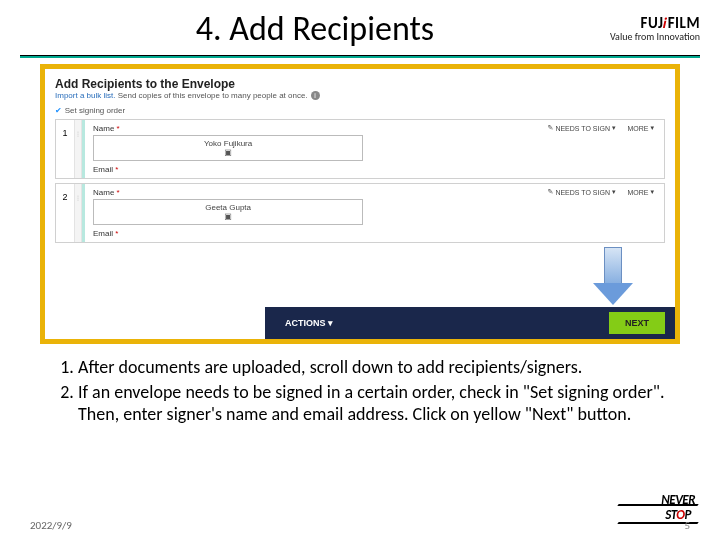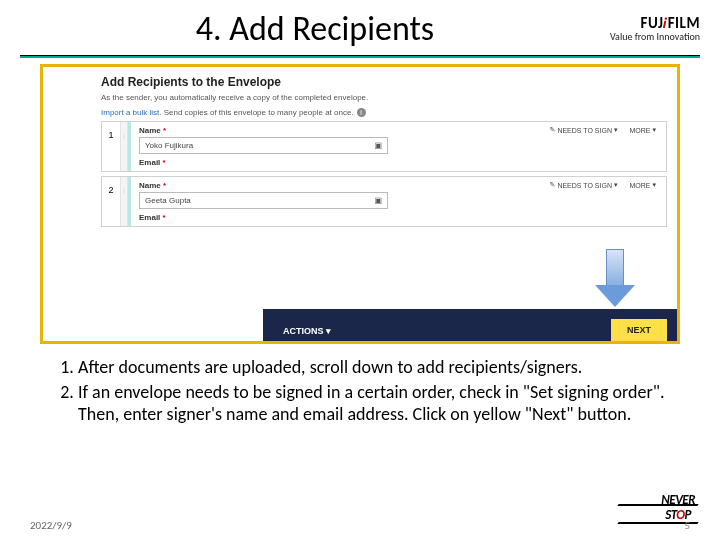--- a/index.html
+++ b/index.html
@@ -7,50 +7,50 @@
   .slide { width: 720px; height: 540px; position: relative; }
   .title-bar { display: flex; align-items: center; padding: 8px 20px 4px 20px; }
   .title { font-size: 34px; font-weight: 400; flex: 1; text-align: center; }
   .fujifilm-logo { text-align: right; line-height: 1; }
   .fujifilm-logo .main { font-size: 15px; font-weight: 700; letter-spacing: 0.5px; }
   .fujifilm-logo .main .i1 { color: #cc0000; display:inline-block; transform: skewX(-12deg); }
   .fujifilm-logo .tag { font-size: 10px; color: #222; margin-top:1px; }
   .hr-outer { margin: 2px 20px 0 20px; border-top: 1.5px solid #000; }
   .hr-inner { margin: 0 20px 6px 20px; border-top: 2px solid #00a88f; }
 
-  .screenshot { margin: 4px 40px 0 40px; border: 3px solid #eab308; background: #fff; font-family: Arial, sans-serif; height: 280px; position: relative; overflow: hidden; padding-left: 48px; }
+  .screenshot { margin: 4px 40px 0 40px; border: 5px solid #eab308; background: #fff; font-family: Arial, sans-serif; height: 280px; position: relative; overflow: hidden; }
   .ss-pad { padding: 8px 10px; }
   .ss-h { font-size: 12px; font-weight: 700; color: #222; }
   .ss-sub { font-size: 8px; color: #555; margin: 4px 0 6px 0; }
   .ss-link { font-size: 8px; color: #2a6ebb; }
   .ss-link .gray { color: #555; }
   .info-icon { display: inline-block; width: 9px; height: 9px; border-radius: 50%; background: #888; color: #fff; font-size: 7px; text-align: center; line-height: 9px; margin-left: 3px; }
   .signing-order { font-size: 8px; color: #555; margin: 6px 0 4px 0; }
   .check { color: #1e90ff; margin-right: 3px; }
 
   .rec-block { border: 1px solid #d0d0d0; margin: 4px 0; display: flex; align-items: stretch; position: relative; }
   .rec-num { width: 18px; display: flex; align-items: flex-start; padding-top: 8px; justify-content: center; font-size: 9px; }
   .rec-dots { width: 8px; background: #f4f4f4; border-left: 1px solid #e3e3e3; border-right: 1px solid #e3e3e3; color:#aaa; font-size:6px; text-align:center; padding-top:10px; letter-spacing:-1px; }
   .rec-left-bar { width: 3px; background: #b8e8df; }
   .rec-body { flex: 1; padding: 4px 8px; position: relative; }
-  .rec-label { font-size: 8px; font-weight: 700; color: #333; }
+  .rec-label { font-size: 8px; font-weight: 400; color: #333; }
   .star { color: #cc0000; }
-  .rec-input { border: 1px solid #bbb; font-size: 8px; padding: 3px 5px; margin: 2px 0 4px 0; display:flex; align-items:center; justify-content:space-between; }
+  .rec-input { border: 1px solid #bbb; font-size: 8px; padding: 3px 5px; margin: 2px 0 4px 0; display:flex; align-items:center; justify-content:space-between;flex-direction:column; }
   .rec-input .val { color: #444; }
   .rec-input .box-icon { font-size: 8px; color: #555; }
   .half { width: 48%; }
   .rec-right { position: absolute; right: 10px; top: 4px; display: flex; gap: 12px; align-items:center; }
   .rec-right .pill { font-size: 7px; color: #444; display:flex; align-items:center; gap:2px; }
   .pen { font-size:7px; }
 
-  .bottom-bar { position: absolute; bottom: 0; left: 220px; right: 0; height: 32px; background: #1a274b; display: flex; align-items: flex-end; padding: 0 10px; gap: 12px; }
+  .bottom-bar { position: absolute; bottom: 0; left: 220px; right: 0; height: 32px; background: #1a274b; display: flex; align-items: center; padding: 0 10px; gap: 12px; }
   .bb-btn { font-size: 9px; padding: 5px 10px; font-weight: 700; }
   .bb-actions { color: #fff; }
   .bb-preview { color: #fff; border: 1px solid #fff; }
-  .bb-next { background: #fde047; color: #222; padding: 6px 16px; margin-left: auto; }
+  .bb-next { background: #84cc16; color: #222; padding: 6px 16px; margin-left: auto; }
   .arrow-wrap { position:absolute; right: 42px; bottom: 32px; width:40px; height:60px; }
   .arrow-stem { position:absolute; left:11px; top:0; width:18px; height:38px; background: linear-gradient(#d6e4f5,#86aee0); border:1px solid #6b8fc2; }
   .arrow-head { position:absolute; left:0; top:36px; width:0; height:0; border-left:20px solid transparent; border-right:20px solid transparent; border-top:22px solid #6b9bdb; }
 
   .instructions { margin: 12px 50px 0 50px; font-size: 18px; line-height: 1.25; }
   .instructions ol { padding-left: 28px; }
   .instructions li { margin-bottom: 2px; }
 
   .footer-date { position: absolute; bottom: 8px; left: 30px; font-size: 11px; color: #666; }
   .footer-page { position: absolute; bottom: 8px; right: 30px; font-size: 11px; color: #888; }
@@ -72,23 +72,25 @@
       </div>
       <div class="tag">Value from Innovation</div>
     </div>
   </div>
   <div class="hr-outer"></div>
   <div class="hr-inner"></div>
 
   <div class="screenshot">
     <div class="ss-pad">
       <div class="ss-h">Add Recipients to the Envelope</div>
-      <div class="ss-sub">As the sender, you automatically receive a copy of the completed envelope.</div>
       <div class="ss-link">
         <span>Import a bulk list.</span><span class="gray"> Send copies of this envelope to many people at once.</span><span class="info-icon">i</span>
+      </div>
+      <div class="signing-order">
+        <span class="check">✔</span><span>Set signing order</span>
       </div>
 
       <div class="rec-block">
         <div class="rec-num">1</div>
         <div class="rec-dots">⋮⋮</div>
         <div class="rec-left-bar"></div>
         <div class="rec-body">
           <div class="rec-right">
             <span class="pill"><span class="pen">✎</span><span>NEEDS TO SIGN</span> ▾</span>
             <span class="pill"><span>MORE</span> ▾</span>

